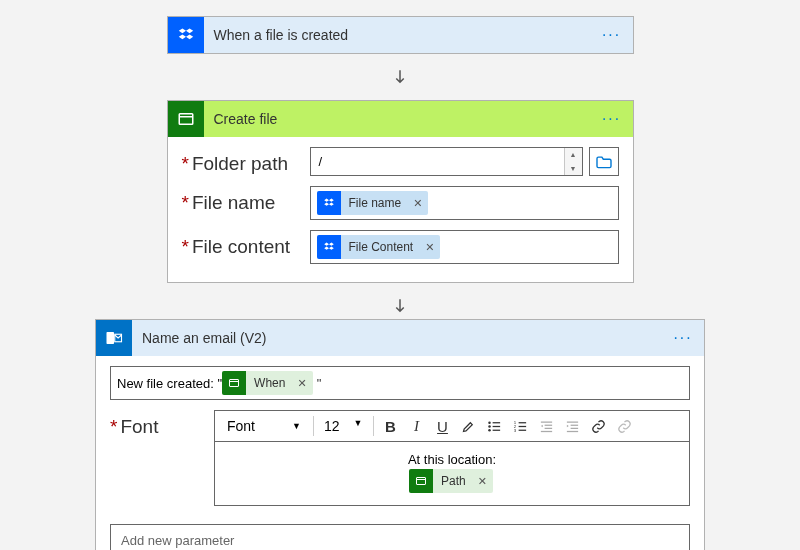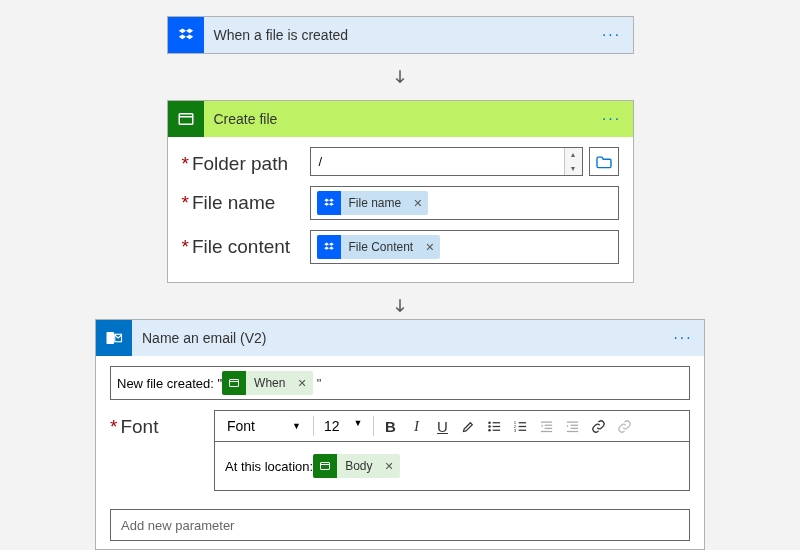--- a/index.html
+++ b/index.html
@@ -44,21 +44,21 @@
 .toolbar { display: flex; align-items: center; border: 1px solid #666; height: 32px; padding: 0 4px; gap:0; }
 .tb-font { display: flex; align-items: center; padding: 0 8px; font-size: 14px; cursor: pointer; min-width:90px; justify-content:space-between; }
 .caret { font-size: 9px; margin-left: 14px; }
 .tb-sep { width: 1px; height: 20px; background: #ccc; margin: 0 4px; }
 .tb-size { display: flex; align-items: flex-start; padding: 0 6px; font-size: 14px; cursor: pointer; }
 .tb-btn { width: 26px; height: 28px; display: flex; align-items: center; justify-content: center; cursor: pointer; font-size: 15px; color: #333; }
 .tb-btn.dim { color: #bbb; cursor: default; }
 .tb-btn.b { font-weight: bold; }
 .tb-btn.i { font-style: italic; font-family: Georgia, serif; }
 .tb-btn.u { text-decoration: underline; }
-.body-content { border: 1px solid #666; border-top: none; padding: 10px; min-height: 44px; display: flex; align-items: center; flex-wrap: wrap; font-size: 13px; }
+.body-content { border: 1px solid #666; border-top: none; padding: 10px; min-height: 44px; display: flex; align-items: center; flex-wrap: wrap; font-size: 13px; flex-direction: column; }
 .editor-wrap { margin-top: 0; }
 .add-param { margin: 0 14px 8px 14px; border: 1px solid #666; height: 32px; display: flex; align-items: center; padding: 0 10px; font-size: 13px; color: #666; justify-content: space-between; }
 .quote { color: #333; margin: 0 2px; }
 svg { display: block; }
 </style>
 </head>
 <body>
 
 <div class="container">
 
@@ -248,21 +248,21 @@
           </div>
           <div class="body-content">
             <span>At this location: </span>
             <span class="token token-green">
               <span class="token-icon token-icon-green">
                   <svg width="12" height="12" viewBox="0 0 24 24" fill="none" stroke="#fff" stroke-width="2">
                     <rect x="3" y="5" width="18" height="14" rx="1"></rect>
                     <path d="M3 9h18"></path>
                   </svg>
                 </span>
-              <span class="token-text">Body</span>
+              <span class="token-text">Path</span>
               <span class="token-x">✕</span>
             </span>
           </div>
         </div>
       </div>
     </div>
     <div class="add-param">
       <span>Add new parameter</span>
 
     </div>

